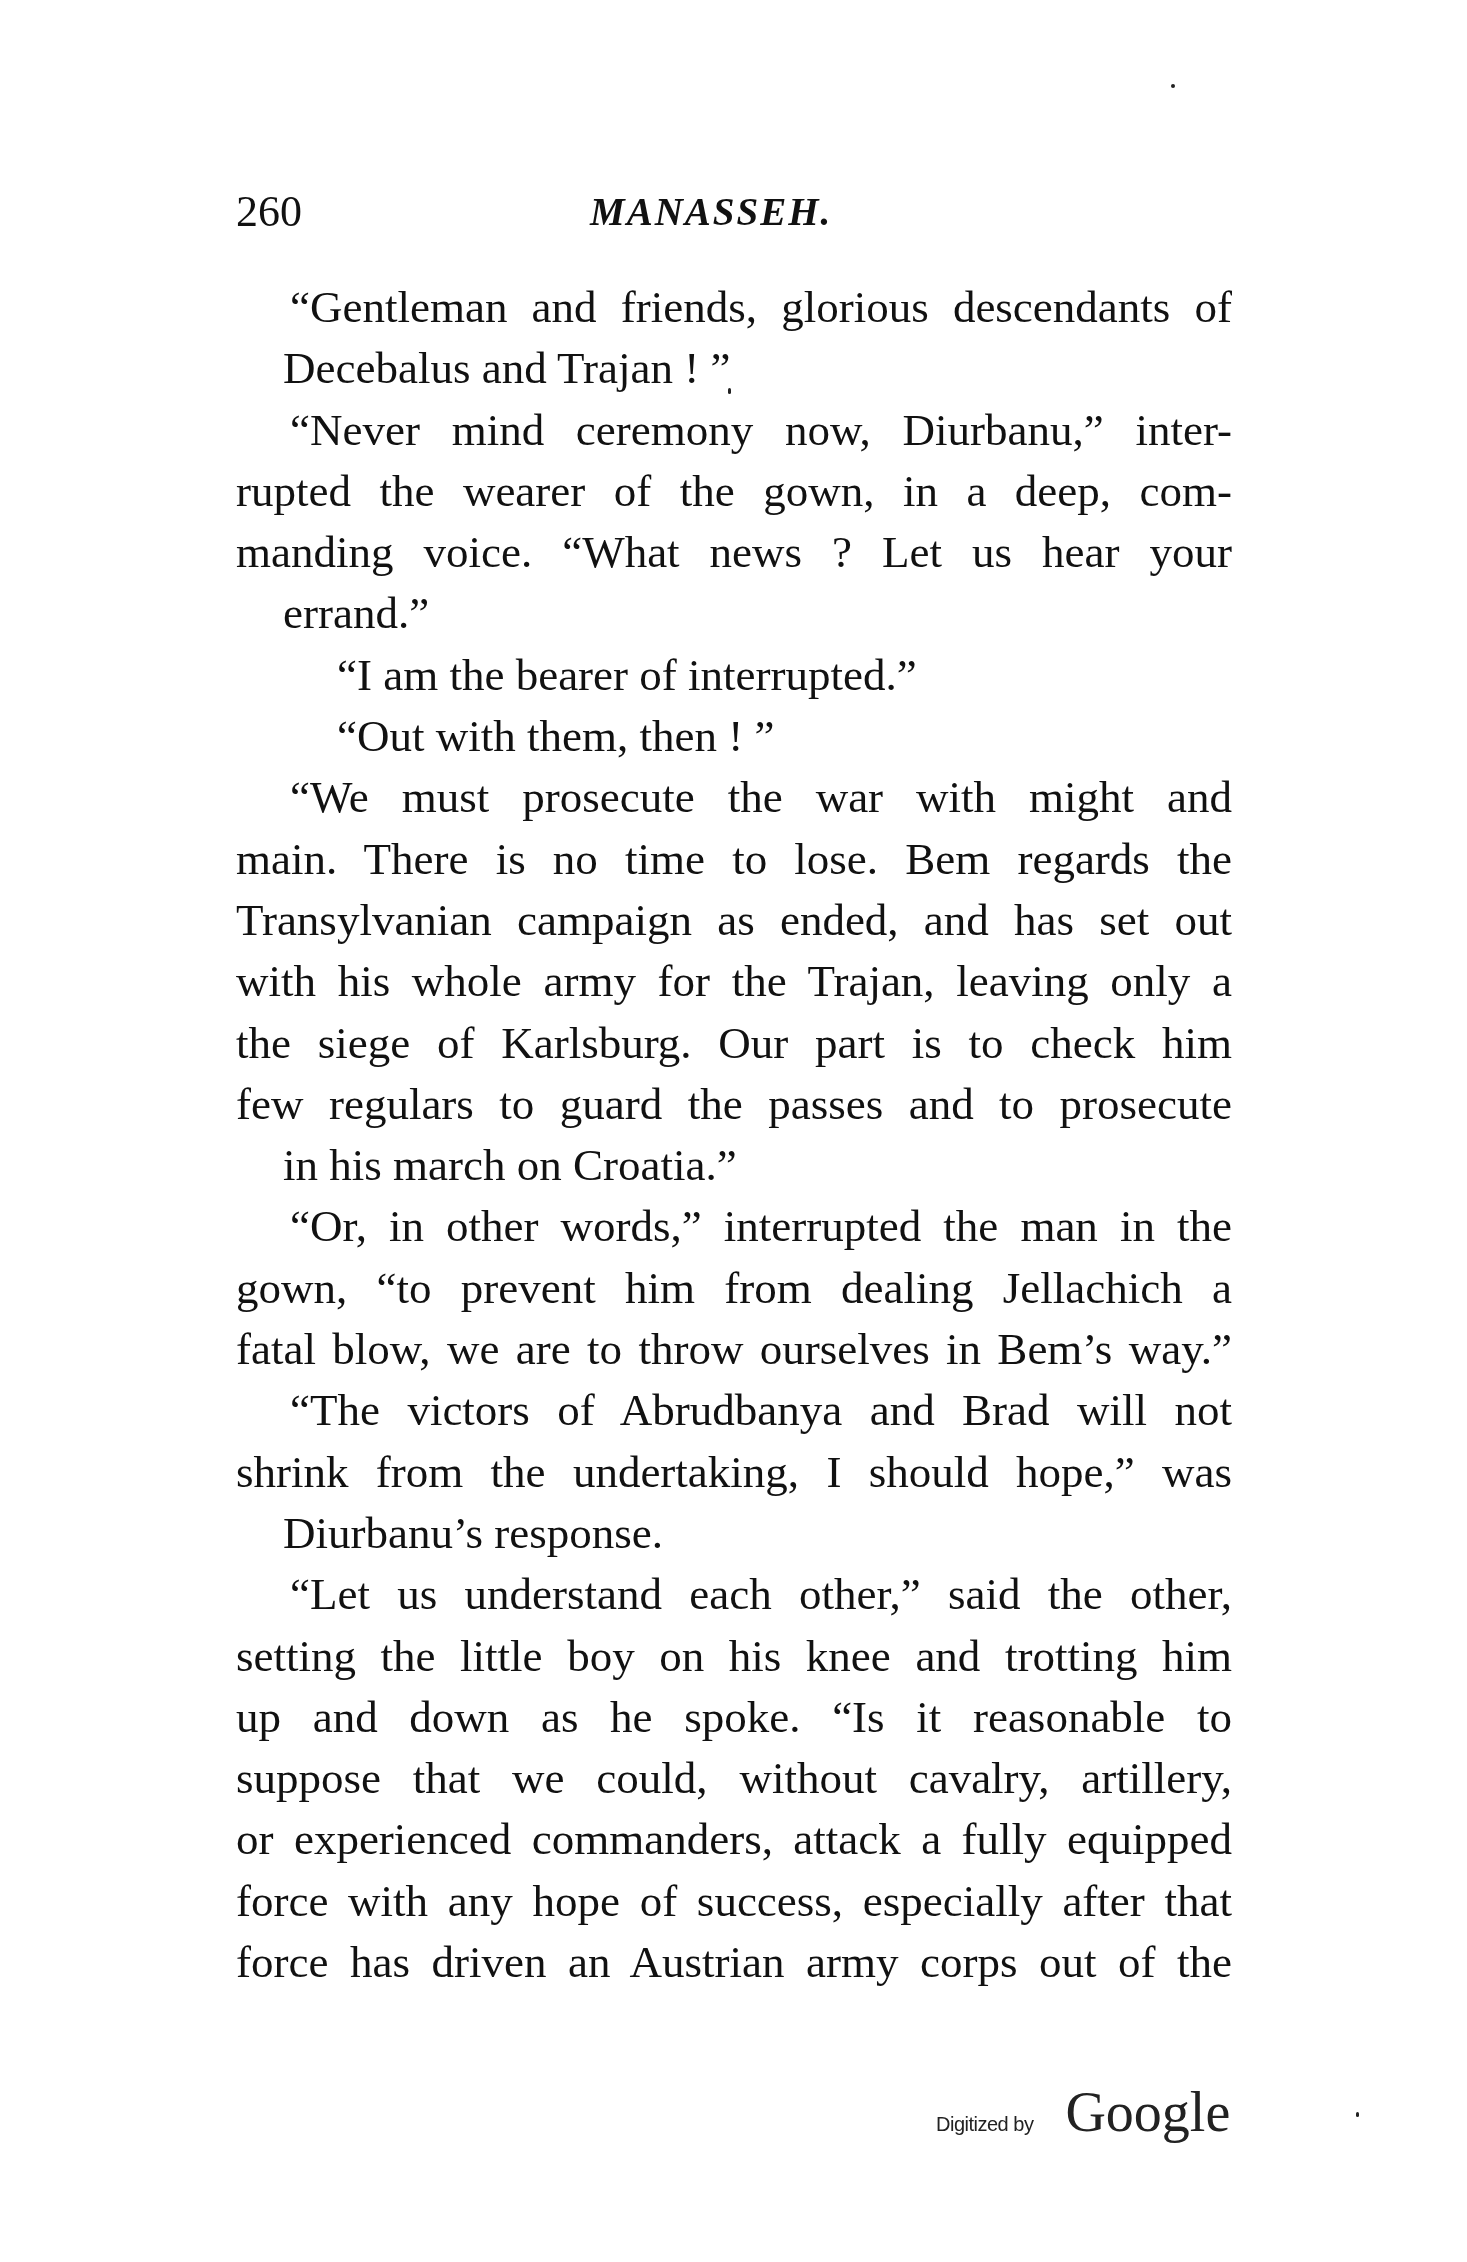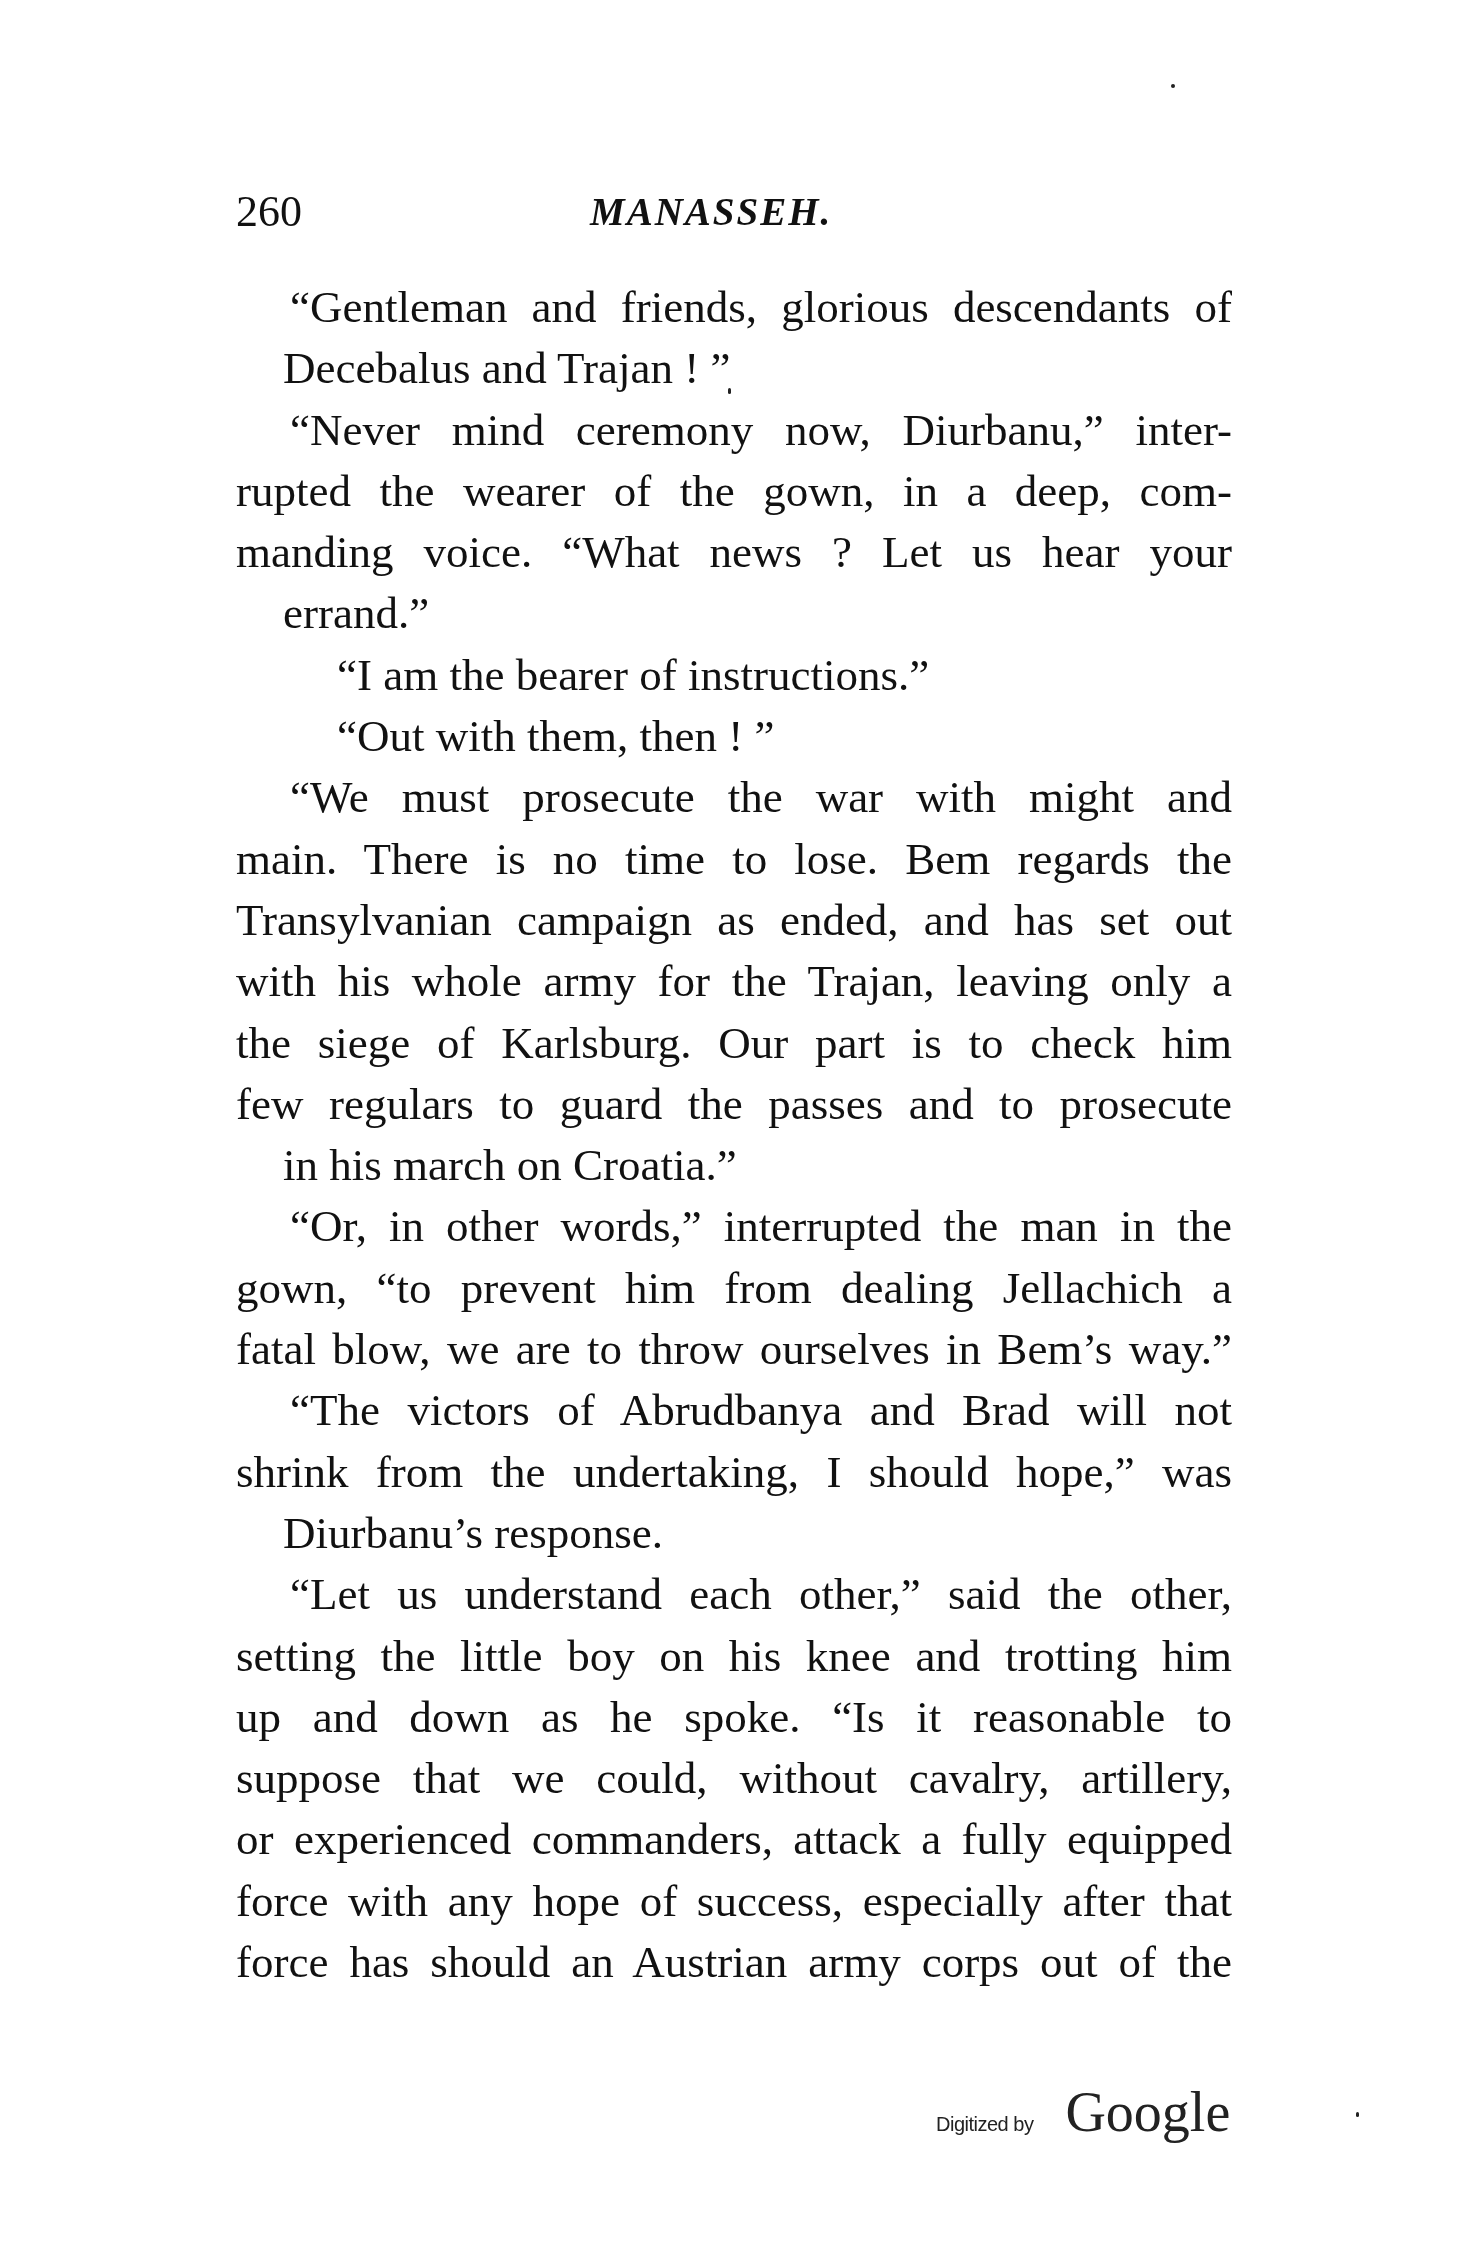--- a/index.html
+++ b/index.html
@@ -27,42 +27,42 @@
     <span class="runhead">MANASSEH.</span>
   </div>
 
   <div class="body" id="body">
       <div class="line indent">“Gentleman and friends, glorious descendants of</div>
       <div class="line last">Decebalus and Trajan ! ”</div>
       <div class="line indent">“Never mind ceremony now, Diurbanu,” inter-</div>
       <div class="line">rupted the wearer of the gown, in a deep, com-</div>
       <div class="line">manding voice. “What news ? Let us hear your</div>
       <div class="line last">errand.”</div>
-      <div class="line indent last">“I am the bearer of instructions.”</div>
+      <div class="line indent last">“I am the bearer of interrupted.”</div>
       <div class="line indent last">“Out with them, then ! ”</div>
       <div class="line indent">“We must prosecute the war with might and</div>
       <div class="line">main. There is no time to lose. Bem regards the</div>
       <div class="line">Transylvanian campaign as ended, and has set out</div>
       <div class="line">with his whole army for the Trajan, leaving only a</div>
       <div class="line">the siege of Karlsburg. Our part is to check him</div>
       <div class="line">few regulars to guard the passes and to prosecute</div>
       <div class="line last">in his march on Croatia.”</div>
       <div class="line indent">“Or, in other words,” interrupted the man in the</div>
       <div class="line">gown, “to prevent him from dealing Jellachich a</div>
       <div class="line">fatal blow, we are to throw ourselves in Bem’s way.”</div>
       <div class="line indent">“The victors of Abrudbanya and Brad will not</div>
       <div class="line">shrink from the undertaking, I should hope,” was</div>
       <div class="line last">Diurbanu’s response.</div>
       <div class="line indent">“Let us understand each other,” said the other,</div>
       <div class="line">setting the little boy on his knee and trotting him</div>
       <div class="line">up and down as he spoke. “Is it reasonable to</div>
       <div class="line">suppose that we could, without cavalry, artillery,</div>
       <div class="line">or experienced commanders, attack a fully equipped</div>
       <div class="line">force with any hope of success, especially after that</div>
-      <div class="line">force has should an Austrian army corps out of the</div>
+      <div class="line">force has driven an Austrian army corps out of the</div>
     </div>
 
   <span class="dot" style="left:1171px;top:84px;"></span>
   <span class="dot" style="left:728px;top:388px;width:3px;height:6px;"></span>
 
   <div class="footer">
     <span class="dig">Digitized by</span><span class="goog">Google</span>
   </div>
   <span class="dot" style="left:1356px;top:2112px;width:3px;height:5px;"></span>
 </div>

